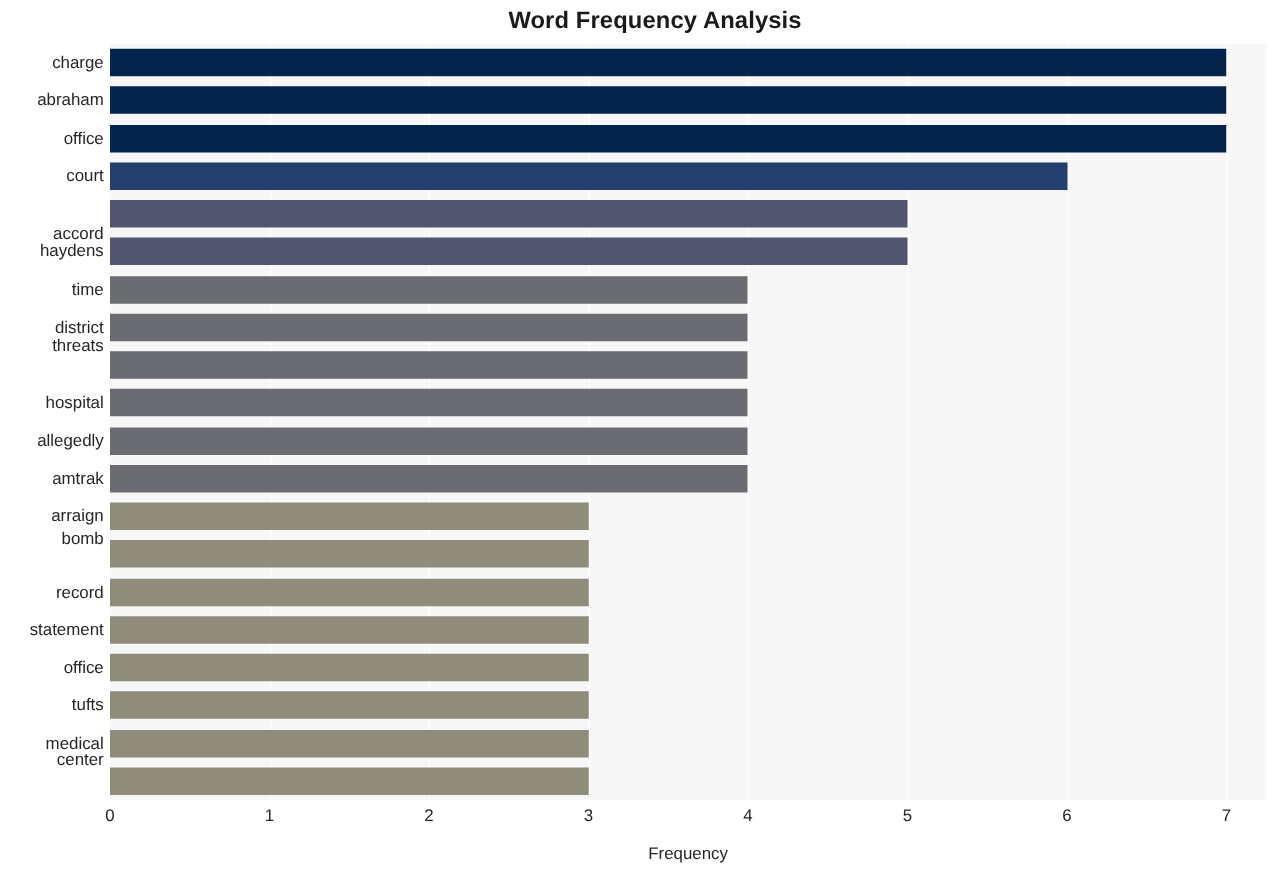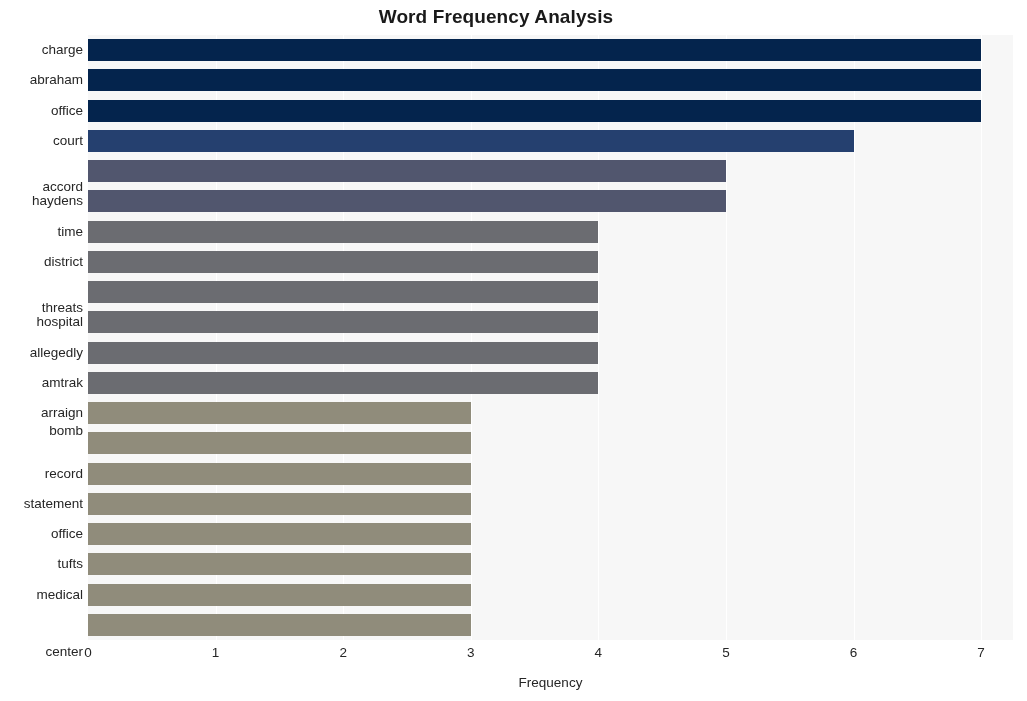--- a/index.html
+++ b/index.html
@@ -22,20 +22,21 @@
   #chart-title {
     position: absolute;
     left: 0;
     top: 6px;
     width: 992px;
     text-align: center;
     font-size: 19px;
     font-weight: bold;
     color: #1a1a1a;
     letter-spacing: 0.1px;
+    padding-left: 28px;
   }
   #plot-area {
     position: absolute;
     left: 88px;
     top: 35px;
     width: 925px;
     height: 605px;
     background: #f7f7f7;
   }
   .gridline-v {
@@ -142,32 +143,32 @@
 
   <div id="ylabels-layer">
       <div class="ylabel" style="top: 8.125px;">charge</div>
       <div class="ylabel" style="top: 38.375px;">abraham</div>
       <div class="ylabel" style="top: 68.625px;">office</div>
       <div class="ylabel" style="top: 98.875px;">court</div>
       <div class="ylabel" style="top: 129.125px; margin-top: 16px;">accord</div>
       <div class="ylabel" style="top: 159.375px;">haydens</div>
       <div class="ylabel" style="top: 189.625px;">time</div>
       <div class="ylabel" style="top: 219.875px;">district</div>
-      <div class="ylabel" style="top: 266px;">threats</div>
+      <div class="ylabel" style="top: 235px;">threats</div>
       <div class="ylabel" style="top: 280.375px;">hospital</div>
       <div class="ylabel" style="top: 310.625px;">allegedly</div>
       <div class="ylabel" style="top: 340.875px;">amtrak</div>
       <div class="ylabel" style="top: 371.125px;">arraign</div>
       <div class="ylabel" style="top: 389px;">bomb</div>
       <div class="ylabel" style="top: 431.625px;">record</div>
       <div class="ylabel" style="top: 461.875px;">statement</div>
       <div class="ylabel" style="top: 492.125px;">office</div>
       <div class="ylabel" style="top: 522.375px;">tufts</div>
       <div class="ylabel" style="top: 552.625px; margin-left: 29px;">medical</div>
-      <div class="ylabel" style="top: 610px;">center</div>
+      <div class="ylabel" style="top: 566px;">center</div>
     </div>
 
   <div id="xlabels-layer">
       <div class="xlabel" style="left: 88px;">0</div>
       <div class="xlabel" style="left: 215.586px;">1</div>
       <div class="xlabel" style="left: 343.172px;">2</div>
       <div class="xlabel" style="left: 470.759px;">3</div>
       <div class="xlabel" style="left: 598.345px;">4</div>
       <div class="xlabel" style="left: 725.931px;">5</div>
       <div class="xlabel" style="left: 853.517px;">6</div>

